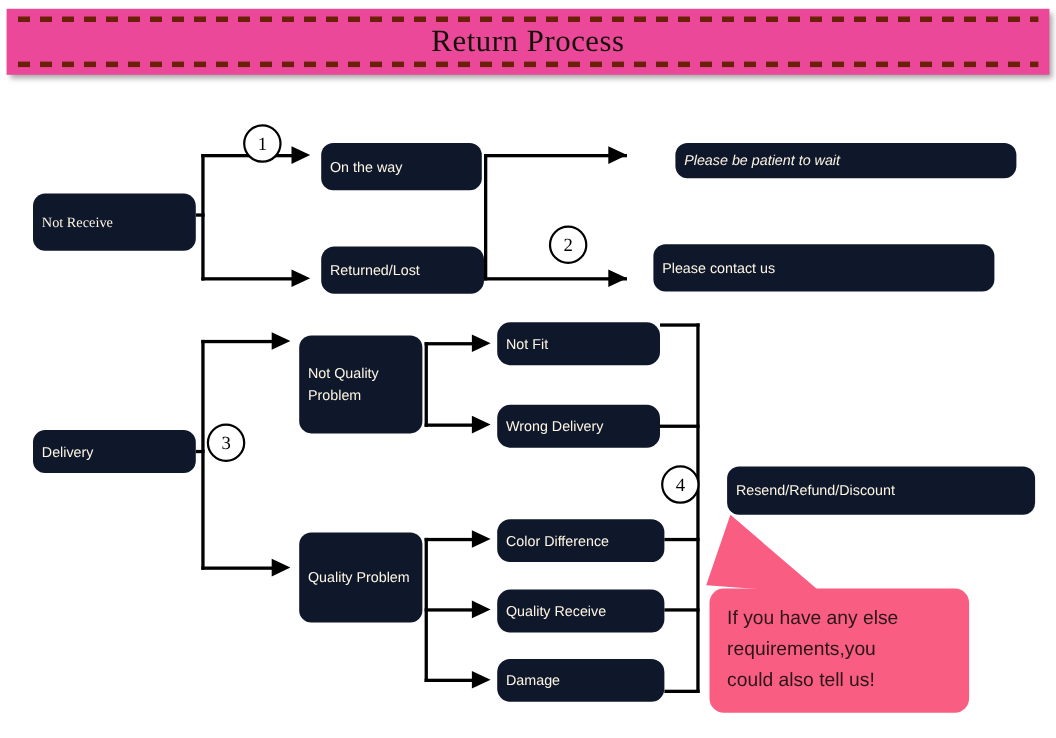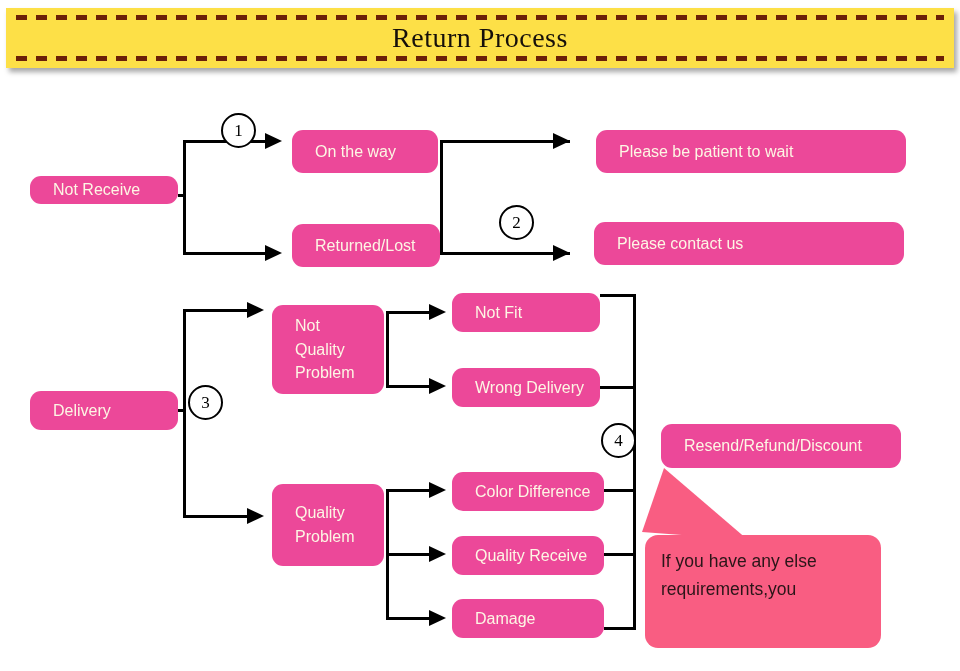--- a/index.html
+++ b/index.html
@@ -10,51 +10,51 @@
     font-family:"Liberation Sans", sans-serif;
     overflow:hidden;
     position:relative;
   }
   #stage{position:absolute;left:0;top:0;width:960px;height:671px;}
 
   
   .banner{
     position:absolute;
     left:6px; top:8px; width:948px; height:60px;
-    background:#fde047;
+    background:#ec4899;
     box-shadow:3px 4px 5px rgba(0,0,0,.35);
   }
   .banner .dash{
     position:absolute;left:10px;right:10px;height:5px;
     background-image:repeating-linear-gradient(to right,#6b2008 0px,#6b2008 11px,rgba(0,0,0,0) 11px,rgba(0,0,0,0) 20px);
   }
   .banner .dash.top{top:7px;}
   .banner .dash.bot{bottom:7px;}
   .banner .title{
     position:absolute;left:0;right:0;top:0;bottom:0;
     display:flex;align-items:center;justify-content:center;
     font-family:"Liberation Serif", serif;
     font-size:28px;color:#16100a;letter-spacing:.5px;
   }
 
   
   .node{
     position:absolute;
-    background:#ec4899;
+    background:#0f172a;
     border-radius:11px;
     color:#fdf6e4;
-    font-size:16px;
+    font-size:13px;
     line-height:1.48;
     display:flex;align-items:center;
     box-sizing:border-box;
-    padding:0 23px;
+    padding:0 8px;
     white-space:nowrap;
   }
   .node.multiline{white-space:normal;display:flex;align-items:center;}
-  .node.overflow{overflow:visible;}
+  .node.overflow{overflow:visible;border-radius:12px;}
 
   
   .ln{position:absolute;background:#000;}
   .ln.h{height:3px;}
   .ln.v{width:3px;}
 
   .arrow{
     position:absolute;
     width:0;height:0;
     border-top:8px solid transparent;
@@ -107,35 +107,35 @@
   <div class="ln v" style="left:183px;top:140px;height:115px;"></div>
 
   <div class="ln h" style="left:183px;top:140px;width:84px;"></div>
   <div class="arrow" style="left:265px;top:133px;"></div>
 
   <div class="ln h" style="left:183px;top:252px;width:84px;"></div>
   <div class="arrow" style="left:265px;top:245px;"></div>
 
   <div class="circle" style="left:221px;top:113px;">1</div>
 
-  <div class="node" style="left:30px;top:176px;width:148px;height:28px;">Not Receive</div>
+  <div class="node" style="left:30px;top:176px;width:148px;height:52px;font-family:Liberation Serif, serif;">Not Receive</div>
 
   <div class="node" style="left:292px;top:130px;width:146px;height:43px;">On the way</div>
 
   <div class="node overflow" style="left:292px;top:224px;width:148px;height:43px;">Returned/Lost</div>
 
   <div class="ln v" style="left:440px;top:140px;height:115px;"></div>
   <div class="ln h" style="left:440px;top:140px;width:130px;"></div>
   <div class="arrow" style="left:553px;top:133px;"></div>
   <div class="ln h" style="left:440px;top:252px;width:130px;"></div>
   <div class="arrow" style="left:553px;top:245px;"></div>
 
   <div class="circle" style="left:499px;top:205px;">2</div>
 
-  <div class="node" style="left:596px;top:130px;width:310px;height:43px;">Please be patient to wait</div>
+  <div class="node" style="left:614px;top:130px;width:310px;height:32px;font-style:italic;">Please be patient to wait</div>
 
   <div class="node" style="left:594px;top:222px;width:310px;height:43px;">Please contact us</div>
 
   <div class="ln h" style="left:178px;top:409px;width:8px;"></div>
   <div class="ln v" style="left:183px;top:309px;height:209px;"></div>
   <div class="ln h" style="left:183px;top:309px;width:66px;"></div>
   <div class="arrow" style="left:247px;top:302px;"></div>
   <div class="ln h" style="left:183px;top:515px;width:66px;"></div>
   <div class="arrow" style="left:247px;top:508px;"></div>
 
@@ -173,24 +173,25 @@
 
   <div class="ln v" style="left:633px;top:294px;height:336px;"></div>
   <div class="ln h" style="left:600px;top:294px;width:36px;"></div>
   <div class="ln h" style="left:600px;top:386px;width:36px;"></div>
   <div class="ln h" style="left:604px;top:489px;width:32px;"></div>
   <div class="ln h" style="left:604px;top:553px;width:32px;"></div>
   <div class="ln h" style="left:604px;top:627px;width:32px;"></div>
 
   <div class="circle" style="left:601px;top:423px;">4</div>
 
-  <div class="node" style="left:661px;top:424px;width:240px;height:44px;">Resend/Refund/Discount</div>
+  <div class="node" style="left:661px;top:424px;width:280px;height:44px;">Resend/Refund/Discount</div>
 
   <svg class="callout-tail" style="left:640px;top:460px;width:130px;height:100px;" viewBox="0 0 130 100">
     <polygon points="24,8 108,80 2,72" fill="#f95d82"></polygon>
   </svg>
 
   <div class="callout" style="left:645px;top:535px;width:236px;height:113px;">
     <div>If you have any else</div>
     <div>requirements,you</div>
+    <div>could also tell us!</div>
   </div>
 
 </div>
 
 </body></html>

